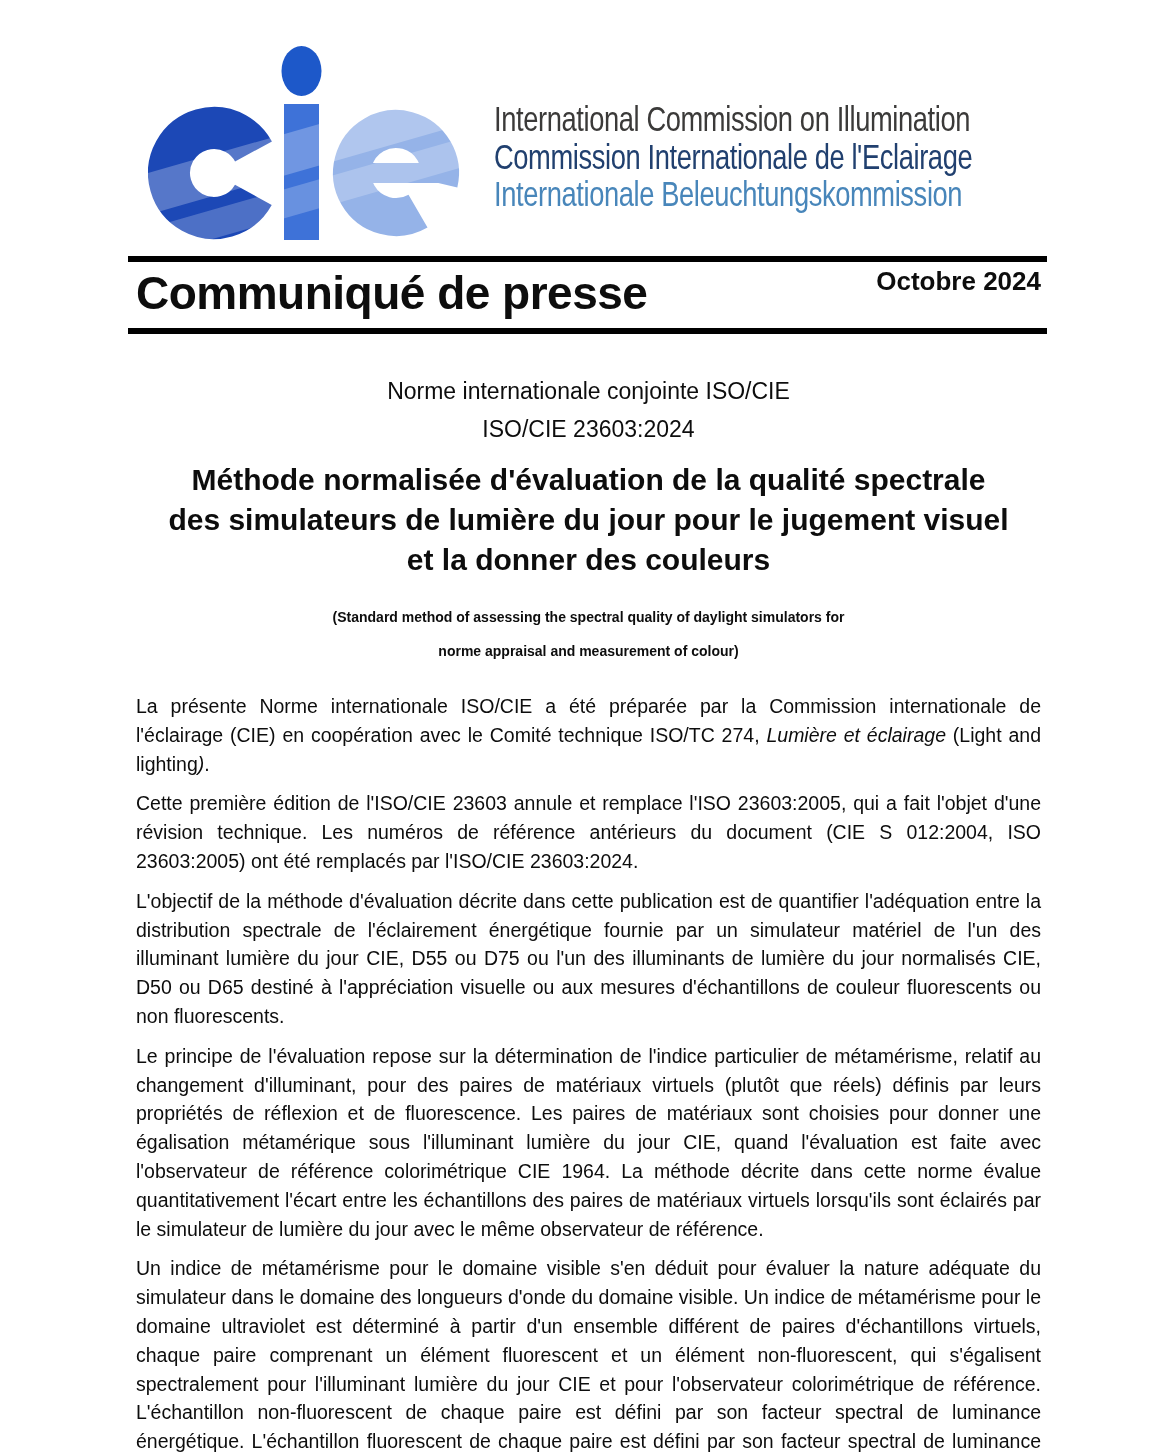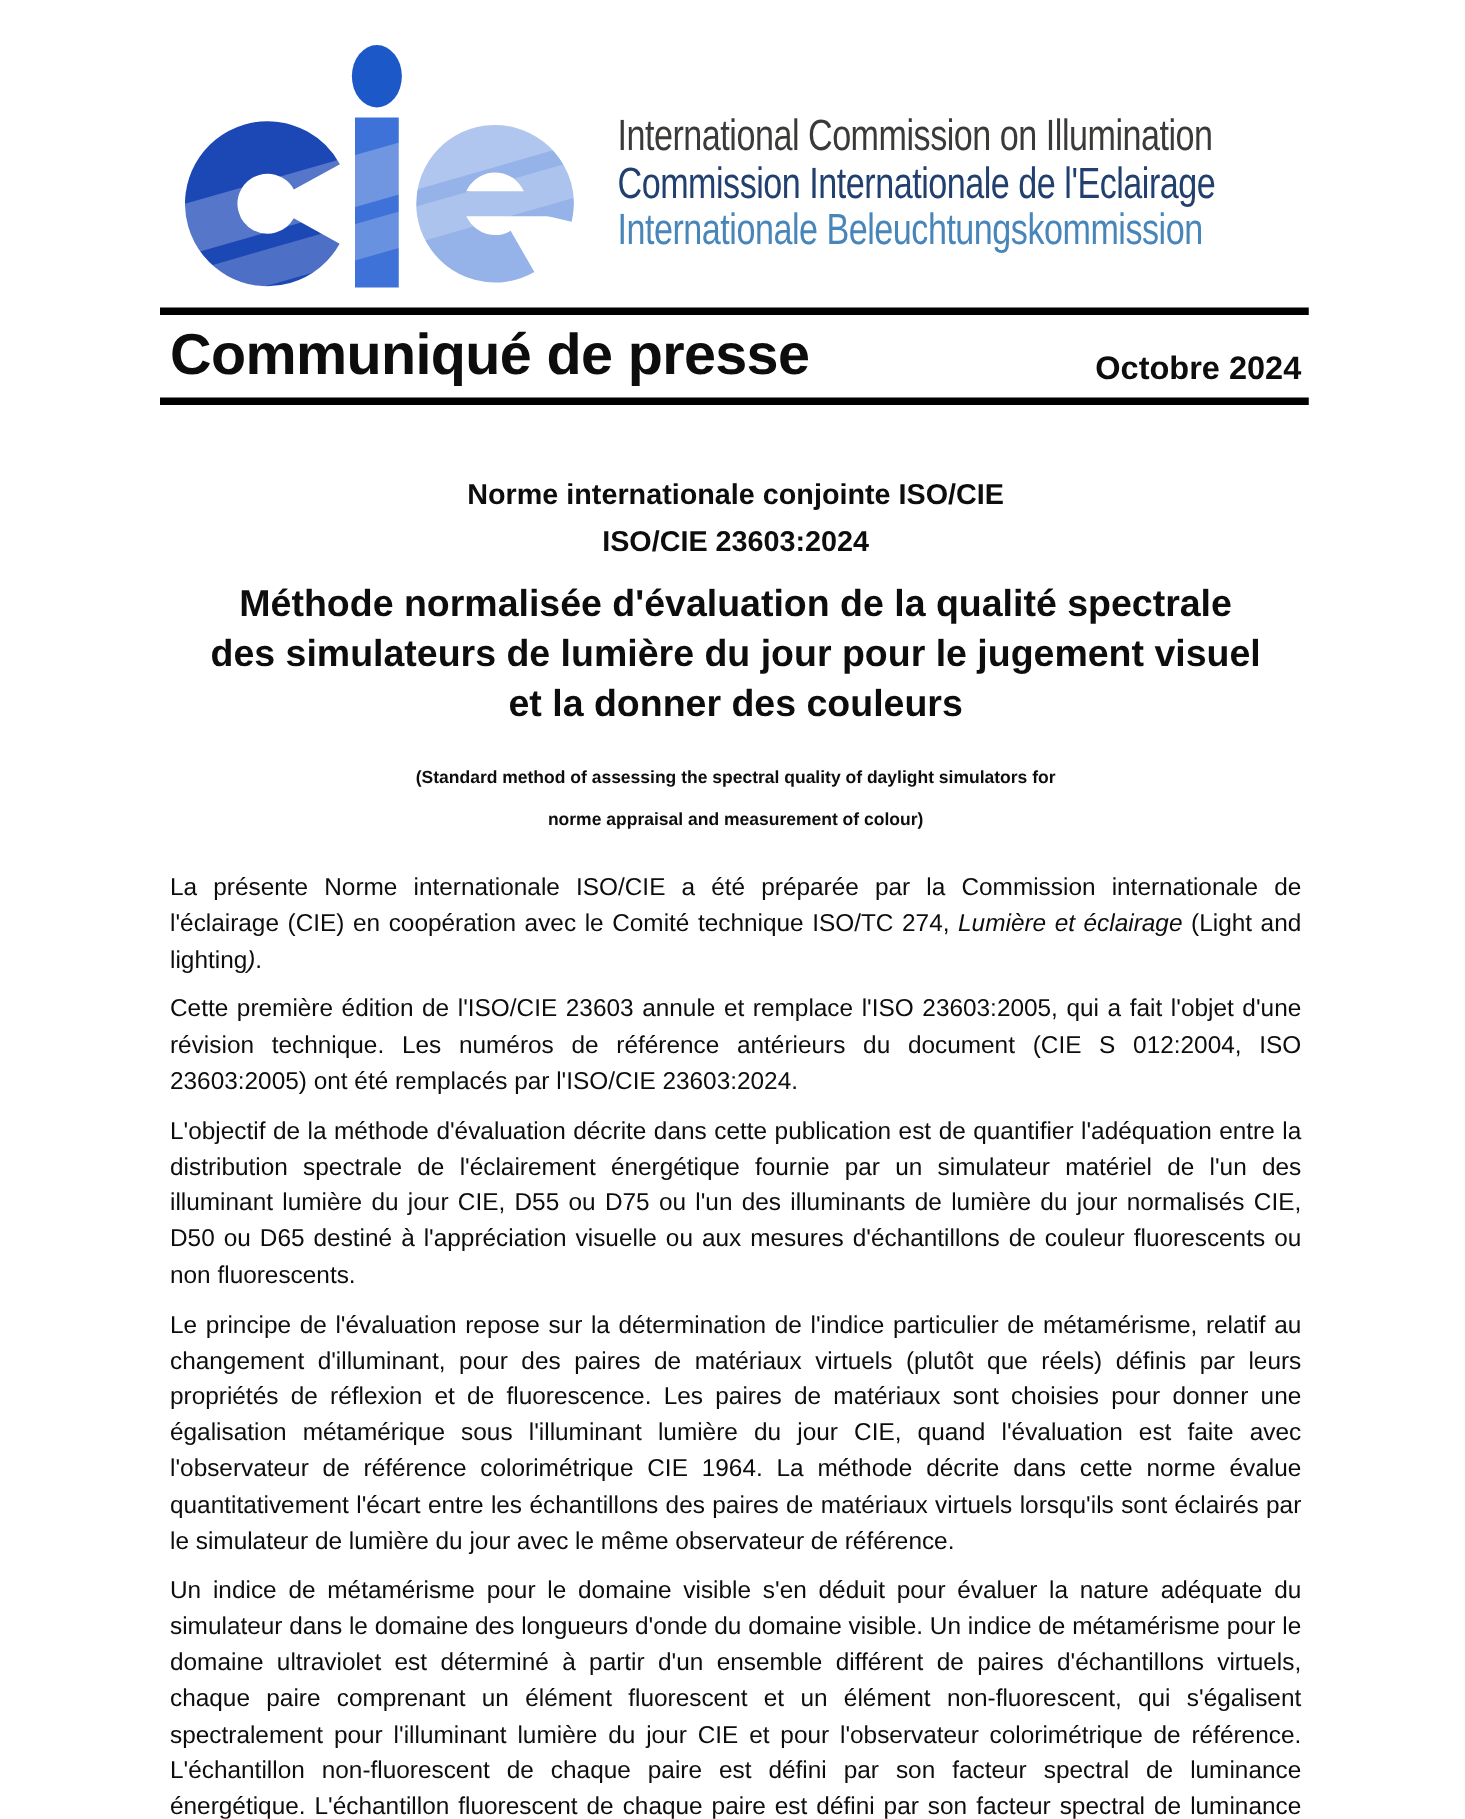--- a/index.html
+++ b/index.html
@@ -7,38 +7,38 @@
   body {
     width: 1172px; height: 1455px;
     background: #ffffff;
     font-family: "Liberation Sans", sans-serif;
     color: #0d0d0d;
     overflow: hidden;
   }
   .page { padding: 0 131px 0 136px; }
 
   
-  .brand { display: flex; padding-top: 34px; margin-left: 12px; }
+  .brand { display: flex; padding-top: 44px; margin-left: 12px; }
   .logo-svg { width: 316px; height: 198px; display: block; flex: 0 0 auto; }
   .org-names {
     margin-left: 30px; margin-top: 56px;
     font-size: 35px; line-height: 37.5px;
     white-space: nowrap; letter-spacing: -0.5px;
     transform: scaleX(0.78); transform-origin: left top;
   }
 
   
   .masthead { margin: 14px -6px 0 -8px; }
   .rule { height: 6px; background: #000; }
-  .mast-row { display: flex; justify-content: space-between; align-items: flex-end; padding: 4px 6px 8px 8px; }
+  .mast-row { display: flex; justify-content: space-between; align-items: flex-start; padding: 4px 6px 8px 8px; }
   .mast-title { font-size: 46px; font-weight: bold; margin: 0; letter-spacing: -0.5px; }
   .mast-date { font-size: 26px; font-weight: bold; }
 
   
-  .kicker { margin-top: 52px; text-align: center; font-weight: bold; font-size: 23px; line-height: 38px; }
+  .kicker { margin-top: 38px; text-align: center; font-weight: normal; font-size: 23px; line-height: 38px; }
   .title-fr { margin-top: 12px; text-align: center; font-weight: bold; font-size: 30px; line-height: 40px; }
   .title-en { margin-top: 20px; text-align: center; font-weight: bold; font-size: 14px; line-height: 34px; }
   .nowrap-line { white-space: nowrap; }
 
   
   .body-text { margin-top: 24px; font-size: 19.5px; line-height: 28.8px; text-align: justify; }
   .body-text p { margin: 0 0 11px 0; }
   .it { font-style: italic; }
 </style>
 </head>

